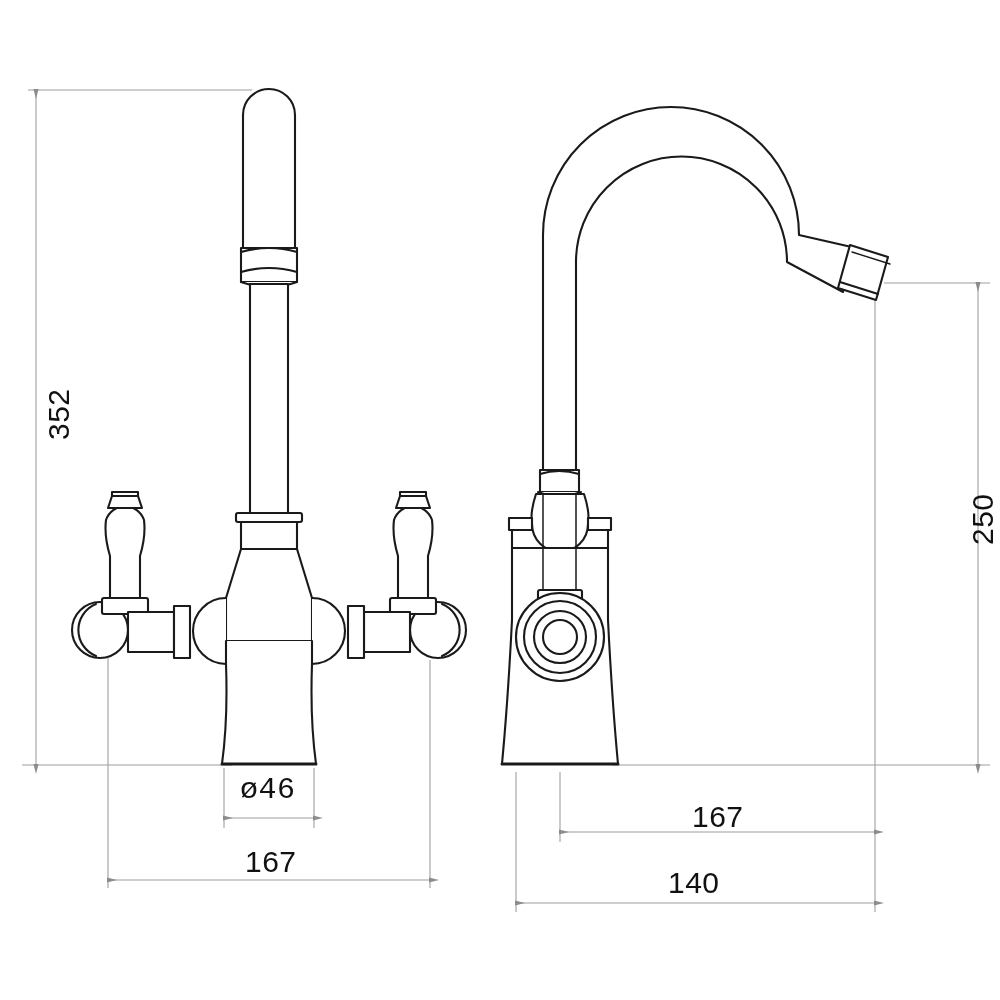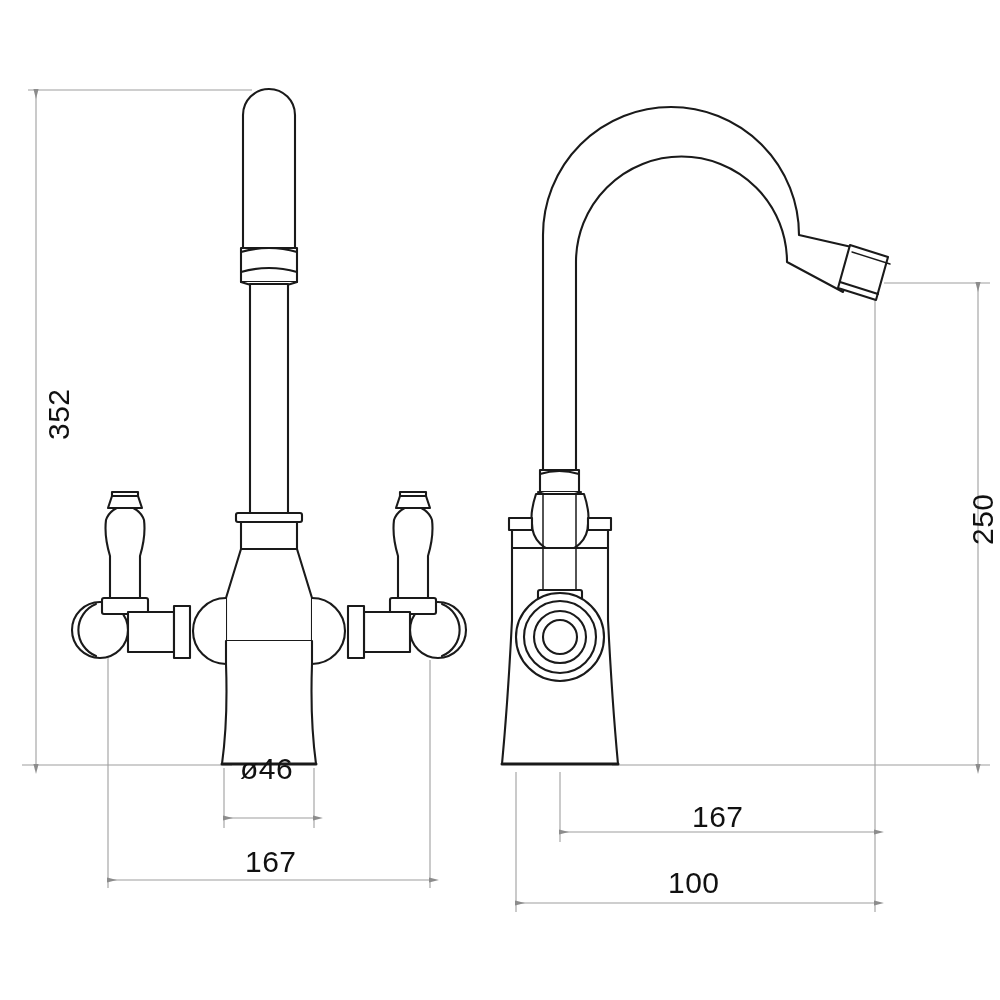--- a/index.html
+++ b/index.html
@@ -172,23 +172,23 @@
       <circle cx="560" cy="637" r="26"></circle>
       <circle cx="560" cy="637" r="17"></circle>
 
       <path d="M502,764 L618,764" stroke-width="3"></path>
     </g>
 
   </svg>
 
   <div class="dimlabel rot" style="left:44px; top:440px;">352</div>
 
-  <div class="dimlabel" style="left:240px; top:754px;">ø46</div>
+  <div class="dimlabel" style="left:240px; top:775px;font-family:Liberation Mono, monospace;">ø46</div>
 
   <div class="dimlabel" style="left:245px; top:847px;">167</div>
 
   <div class="dimlabel rot" style="left:968px; top:545px;">250</div>
 
   <div class="dimlabel" style="left:692px; top:802px;">167</div>
 
-  <div class="dimlabel" style="left:668px; top:868px;">100</div>
+  <div class="dimlabel" style="left:668px; top:868px;">140</div>
 
 </div>
 
 </body></html>

